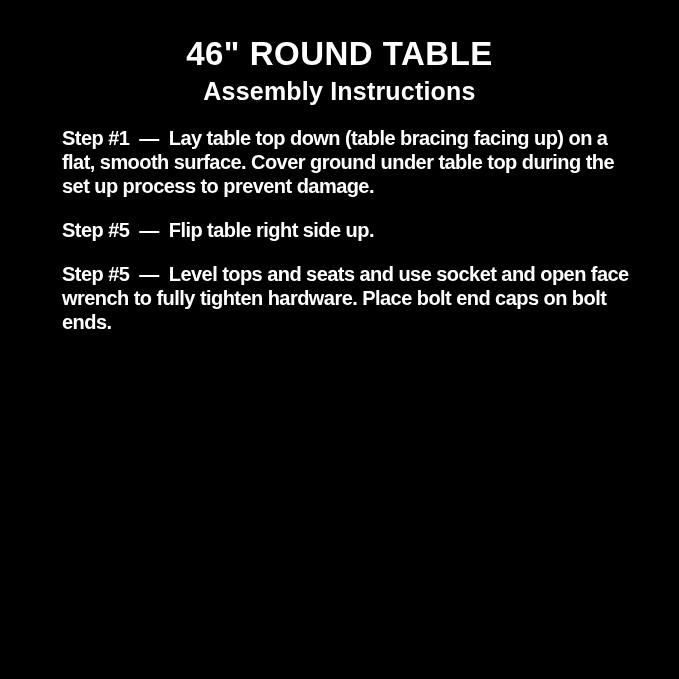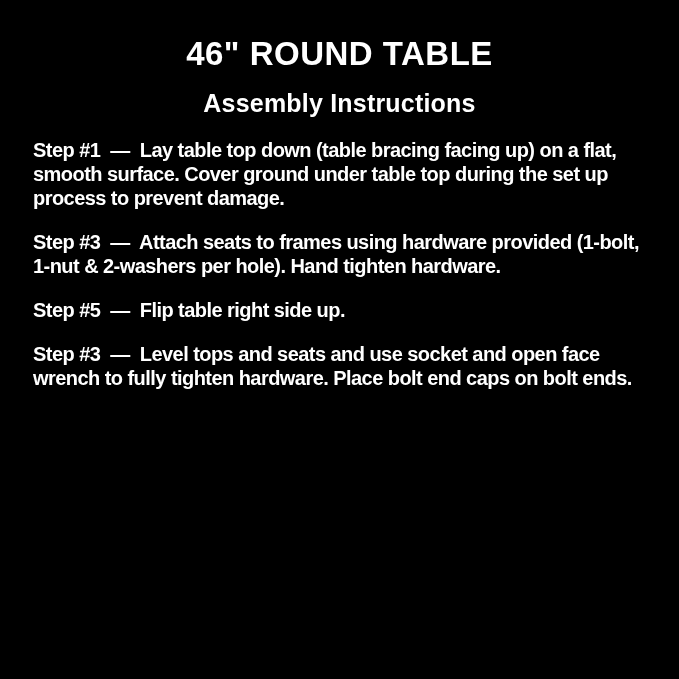--- a/index.html
+++ b/index.html
@@ -23,45 +23,44 @@
     text-align: center;
   }
   .title {
     margin: 0;
     font-size: 33px;
     line-height: 40px;
     letter-spacing: 0.5px;
     white-space: pre;
   }
   .subtitle {
-    margin: 12px;
+    margin: 0;
     font-size: 25px;
     line-height: 34px;
     letter-spacing: 0.2px;
     white-space: pre;
   }
   .steps {
     margin-top: 18px;
-    padding: 0 39px 0 33px;
+    padding: 0 39px 0 62px;
   }
   .step {
     margin: 0 0 20px 0;
     font-size: 20px;
     line-height: 24px;
     letter-spacing: -0.55px;
     white-space: pre-wrap;
   }
 </style>
 </head>
 <body>
 
 <div class="card">
   <div class="header">
     <h1 class="title">46" ROUND TABLE</h1>
     <h2 class="subtitle">Assembly Instructions</h2>
   </div>
   <div class="steps">
     <p class="step">Step #1  —  Lay table top down (table bracing facing up) on a flat, smooth surface. Cover ground under table top during the set up process to prevent damage.</p>
-    <p class="step">Step #3  —  Attach seats to frames using hardware provided (1-bolt, 1-nut &amp; 2-washers per hole). Hand tighten hardware.</p>
     <p class="step">Step #5  —  Flip table right side up.</p>
-    <p class="step">Step #3  —  Level tops and seats and use socket and open face wrench to fully tighten hardware. Place bolt end caps on bolt ends.</p>
+    <p class="step">Step #5  —  Level tops and seats and use socket and open face wrench to fully tighten hardware. Place bolt end caps on bolt ends.</p>
   </div>
 </div>
 
 </body></html>

